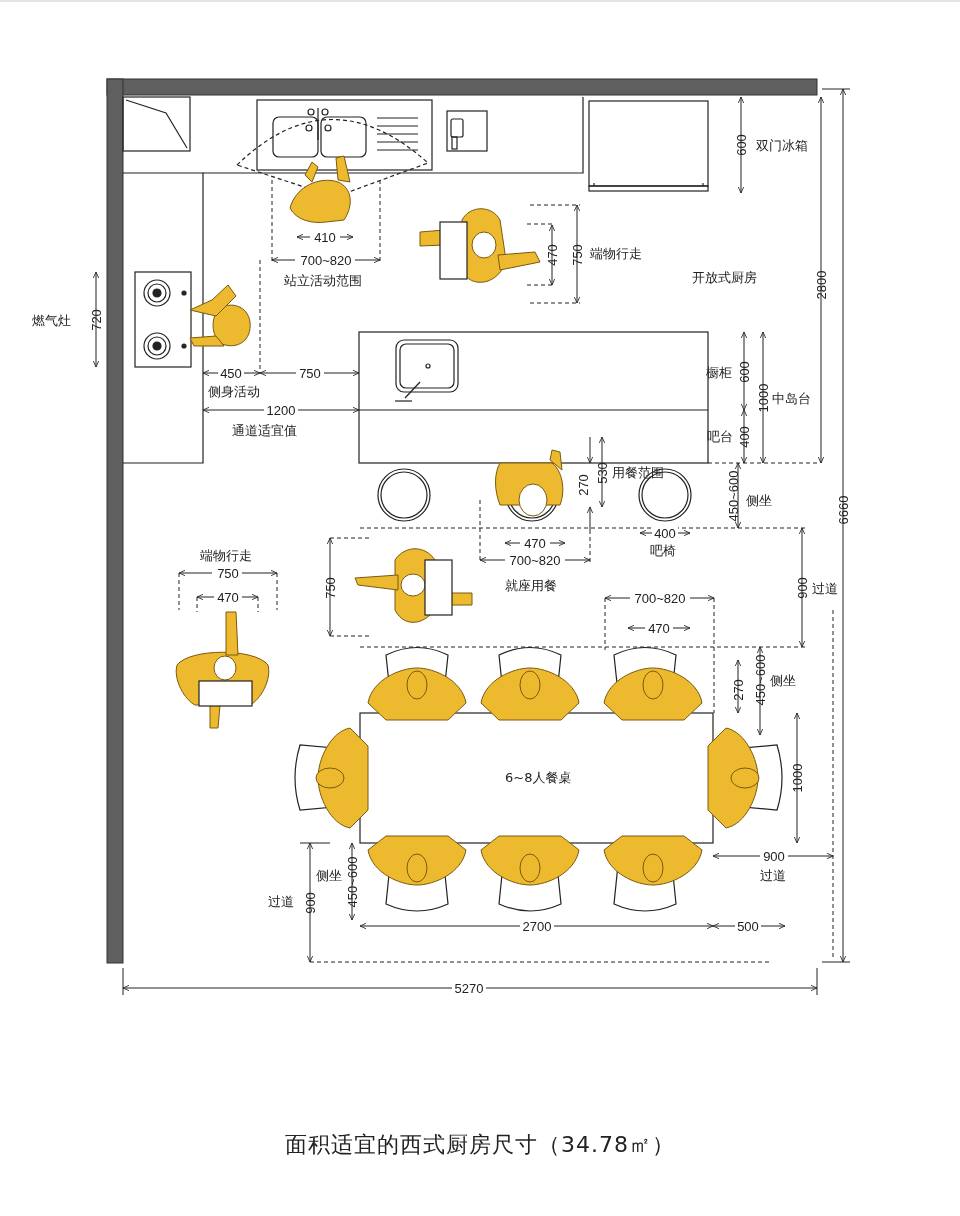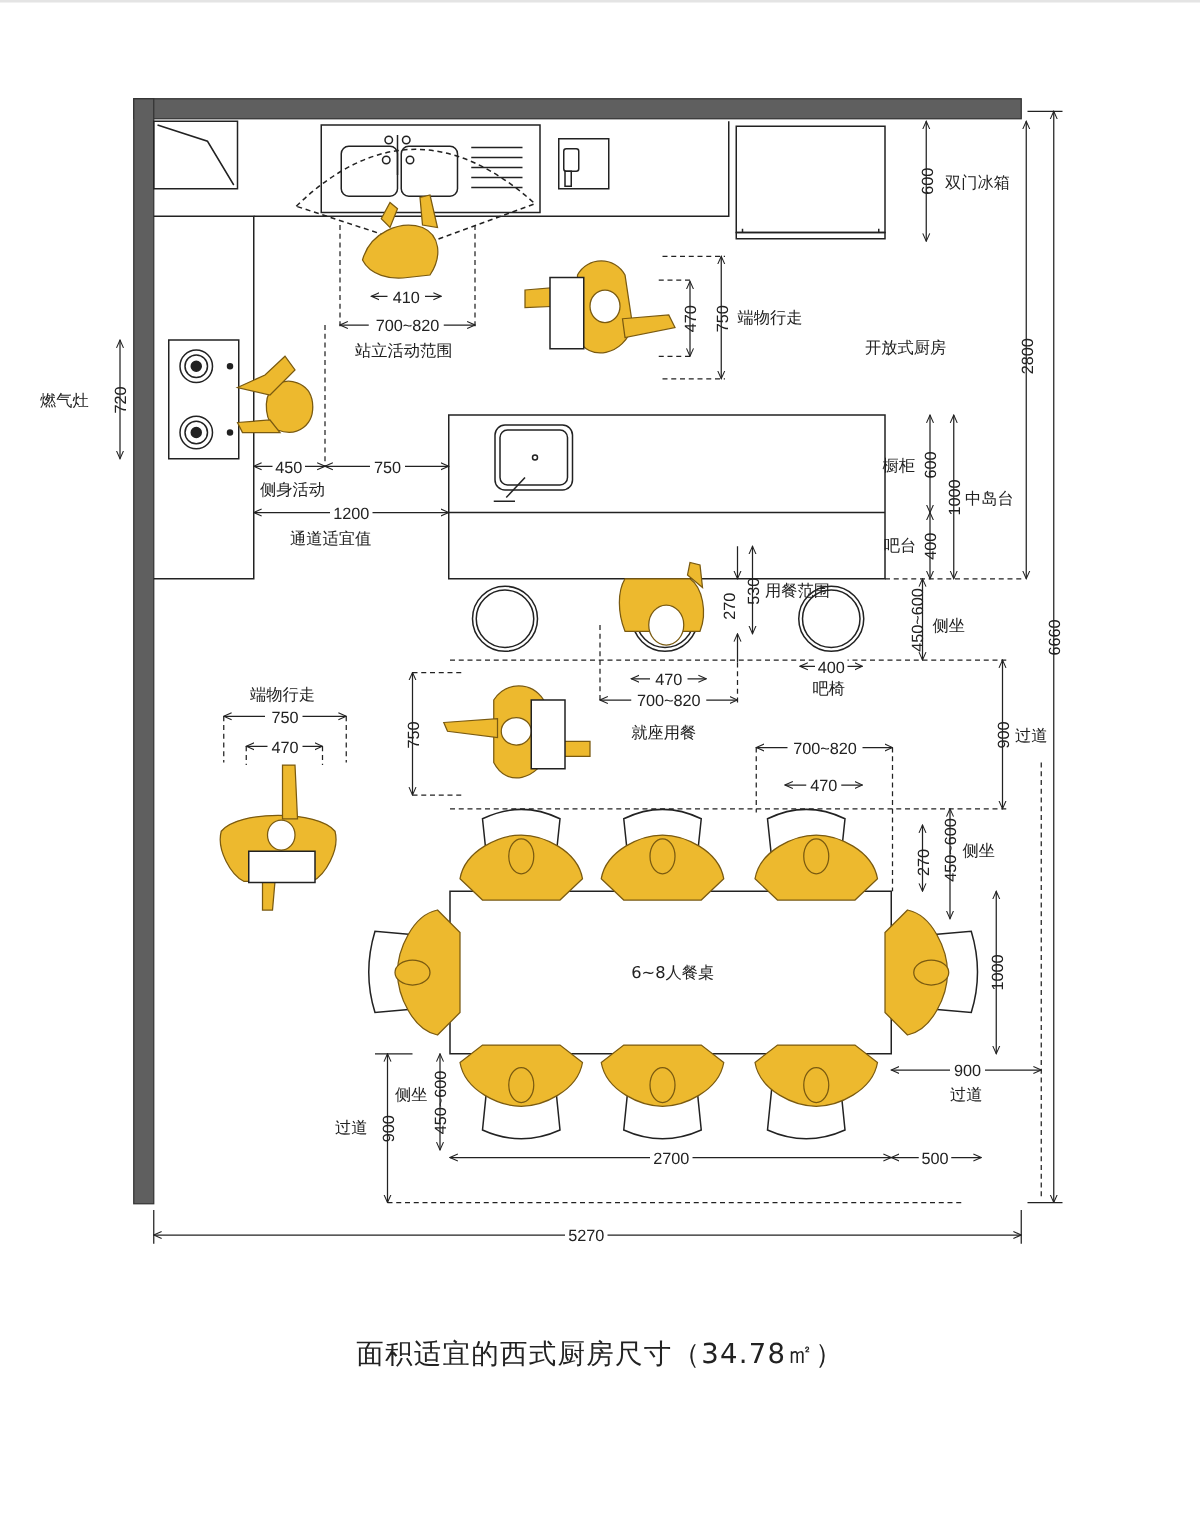--- a/index.html
+++ b/index.html
@@ -1,20 +1,20 @@
 <!DOCTYPE html>
 <html><head>
 <meta charset="utf-8">
 <style>
   html,body{margin:0;padding:0;background:#ffffff;}
   body{width:960px;height:1216px;position:relative;overflow:hidden;font-family:"DejaVu Sans",sans-serif;}
   #plan{position:absolute;left:0;top:0;width:960px;height:1060px;}
   .lbl{font-family:"DejaVu Sans",sans-serif;font-size:13px;fill:#222;}
   .dim{font-family:"Liberation Sans",sans-serif;font-size:13px;fill:#222;}
-  .title{position:absolute;left:0;width:960px;top:1068px;text-align:center;font-family:"DejaVu Sans",sans-serif;font-size:22px;color:#222;letter-spacing:1px;}
+  .title{position:absolute;left:0;width:960px;top:1130px;text-align:center;font-family:"DejaVu Sans",sans-serif;font-size:22px;color:#222;letter-spacing:1px;}
   .topline{position:absolute;left:0;top:0;width:960px;height:2px;background:#e4e4e4;}
 </style>
 </head>
 <body>
 
 <div class="topline"></div>
 
 <svg id="plan" viewBox="0 0 960 1060">
   <defs>
     <marker id="ar" viewBox="0 0 10 10" refX="9" refY="5" markerWidth="7" markerHeight="7" orient="auto-start-reverse">

